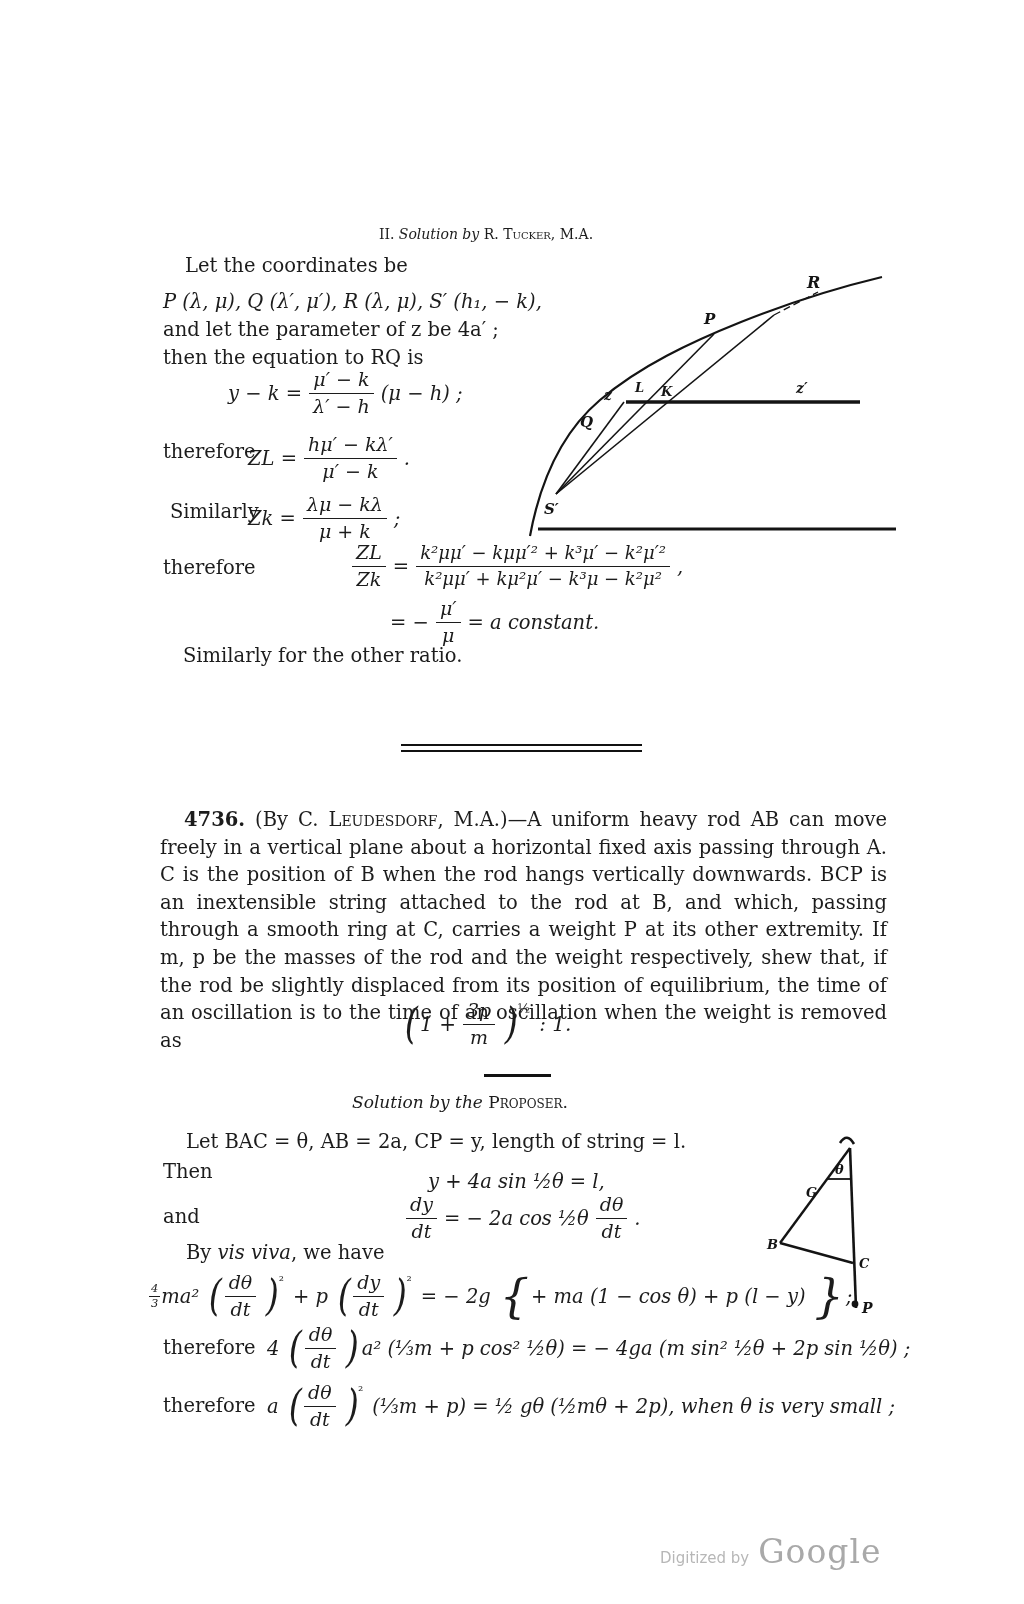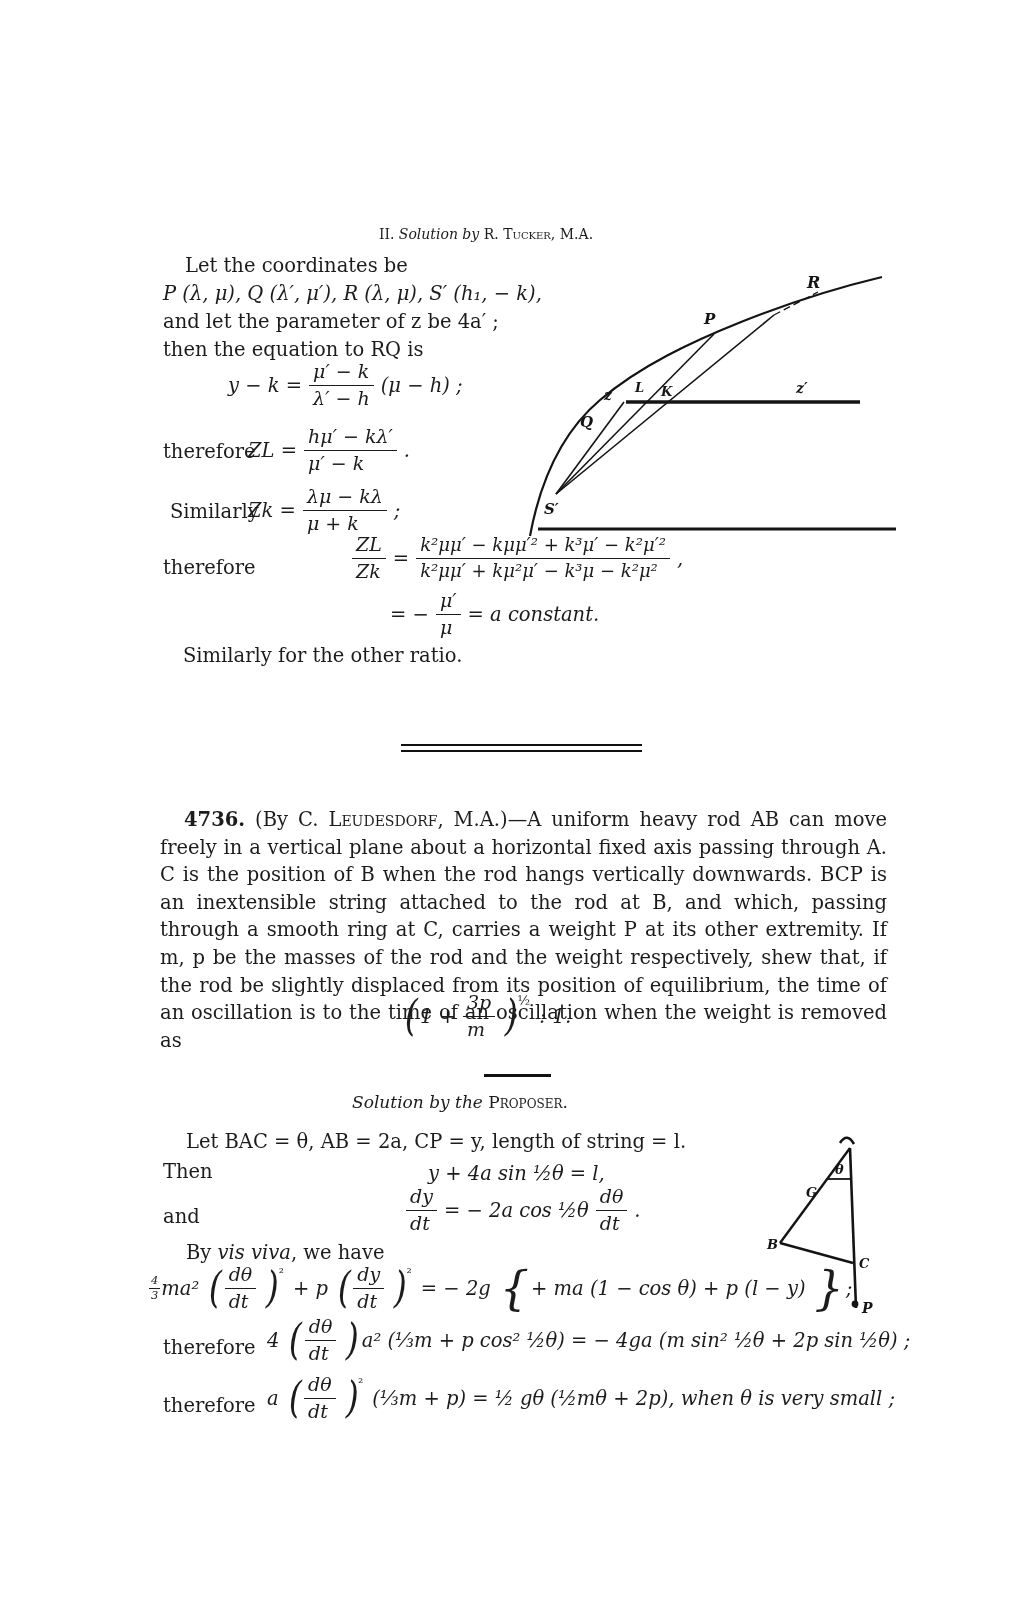--- a/index.html
+++ b/index.html
@@ -9,25 +9,25 @@
     background:#ffffff;
     font-family:"DejaVu Serif","Liberation Serif",serif;
     color:#1c1c1c;
     overflow:hidden;
   }
   .abs{position:absolute;}
   .center{text-align:center;}
   .sc{font-variant:small-caps;}
   .it{font-style:italic;}
   .bold{font-weight:bold;}
-  .m{font-style:italic;}
+  .m{font-style:italic;margin-top:8px;}
   .txt{font-size:19.5px;line-height:28px;}
 
   
-  .frac{display:inline-block;vertical-align:middle;font-size:19px;line-height:1.15;}
+  .frac{display:inline-block;vertical-align:middle;text-align:center;font-size:19px;line-height:1.15;}
   .frac .fnum{display:block;border-bottom:1.5px solid #1c1c1c;padding:0 4px 2px;}
   .frac .fden{display:block;padding:2px 4px 0;}
   .sfrac{display:inline-block;vertical-align:middle;text-align:center;font-size:11.5px;line-height:1;font-style:italic;}
   .sfrac .fnum{display:block;border-bottom:1.2px solid #1c1c1c;padding:0 2px 1px;}
   .sfrac .fden{display:block;padding:1px 2px 0;}
 
   .eqrow{display:flex;align-items:center;font-size:19.5px;white-space:nowrap;}
   .eqrow > *{margin-right:7px;}
   .eqlabel{font-size:19.5px;font-style:normal;}
   .bigp{font-size:42px;font-weight:400;line-height:1;transform:scaleX(.8);display:inline-block;margin:0 1px;}
@@ -248,14 +248,18 @@
     <path d="M 38 131 L 111 151" fill="none" stroke="#141414" stroke-width="2.4"></path>
     <path d="M 86 67 L 110 67" fill="none" stroke="#141414" stroke-width="1.8"></path>
     <circle cx="113" cy="192" r="3.4" fill="#141414"></circle>
     <text x="93" y="62" font-size="13">θ</text>
     <text x="64" y="85" font-size="13">G</text>
     <text x="25" y="137" font-size="13">B</text>
     <text x="117" y="156" font-size="13">C</text>
     <text x="120" y="201" font-size="14">P</text>
   </svg>
 
+  <div class="abs wm" style="top:1532px;left:660px;">
+    <span class="wm-pre">Digitized by</span>
+    <span class="wm-brand">Google</span>
+  </div>
 
 </div>
 
 </body></html>

